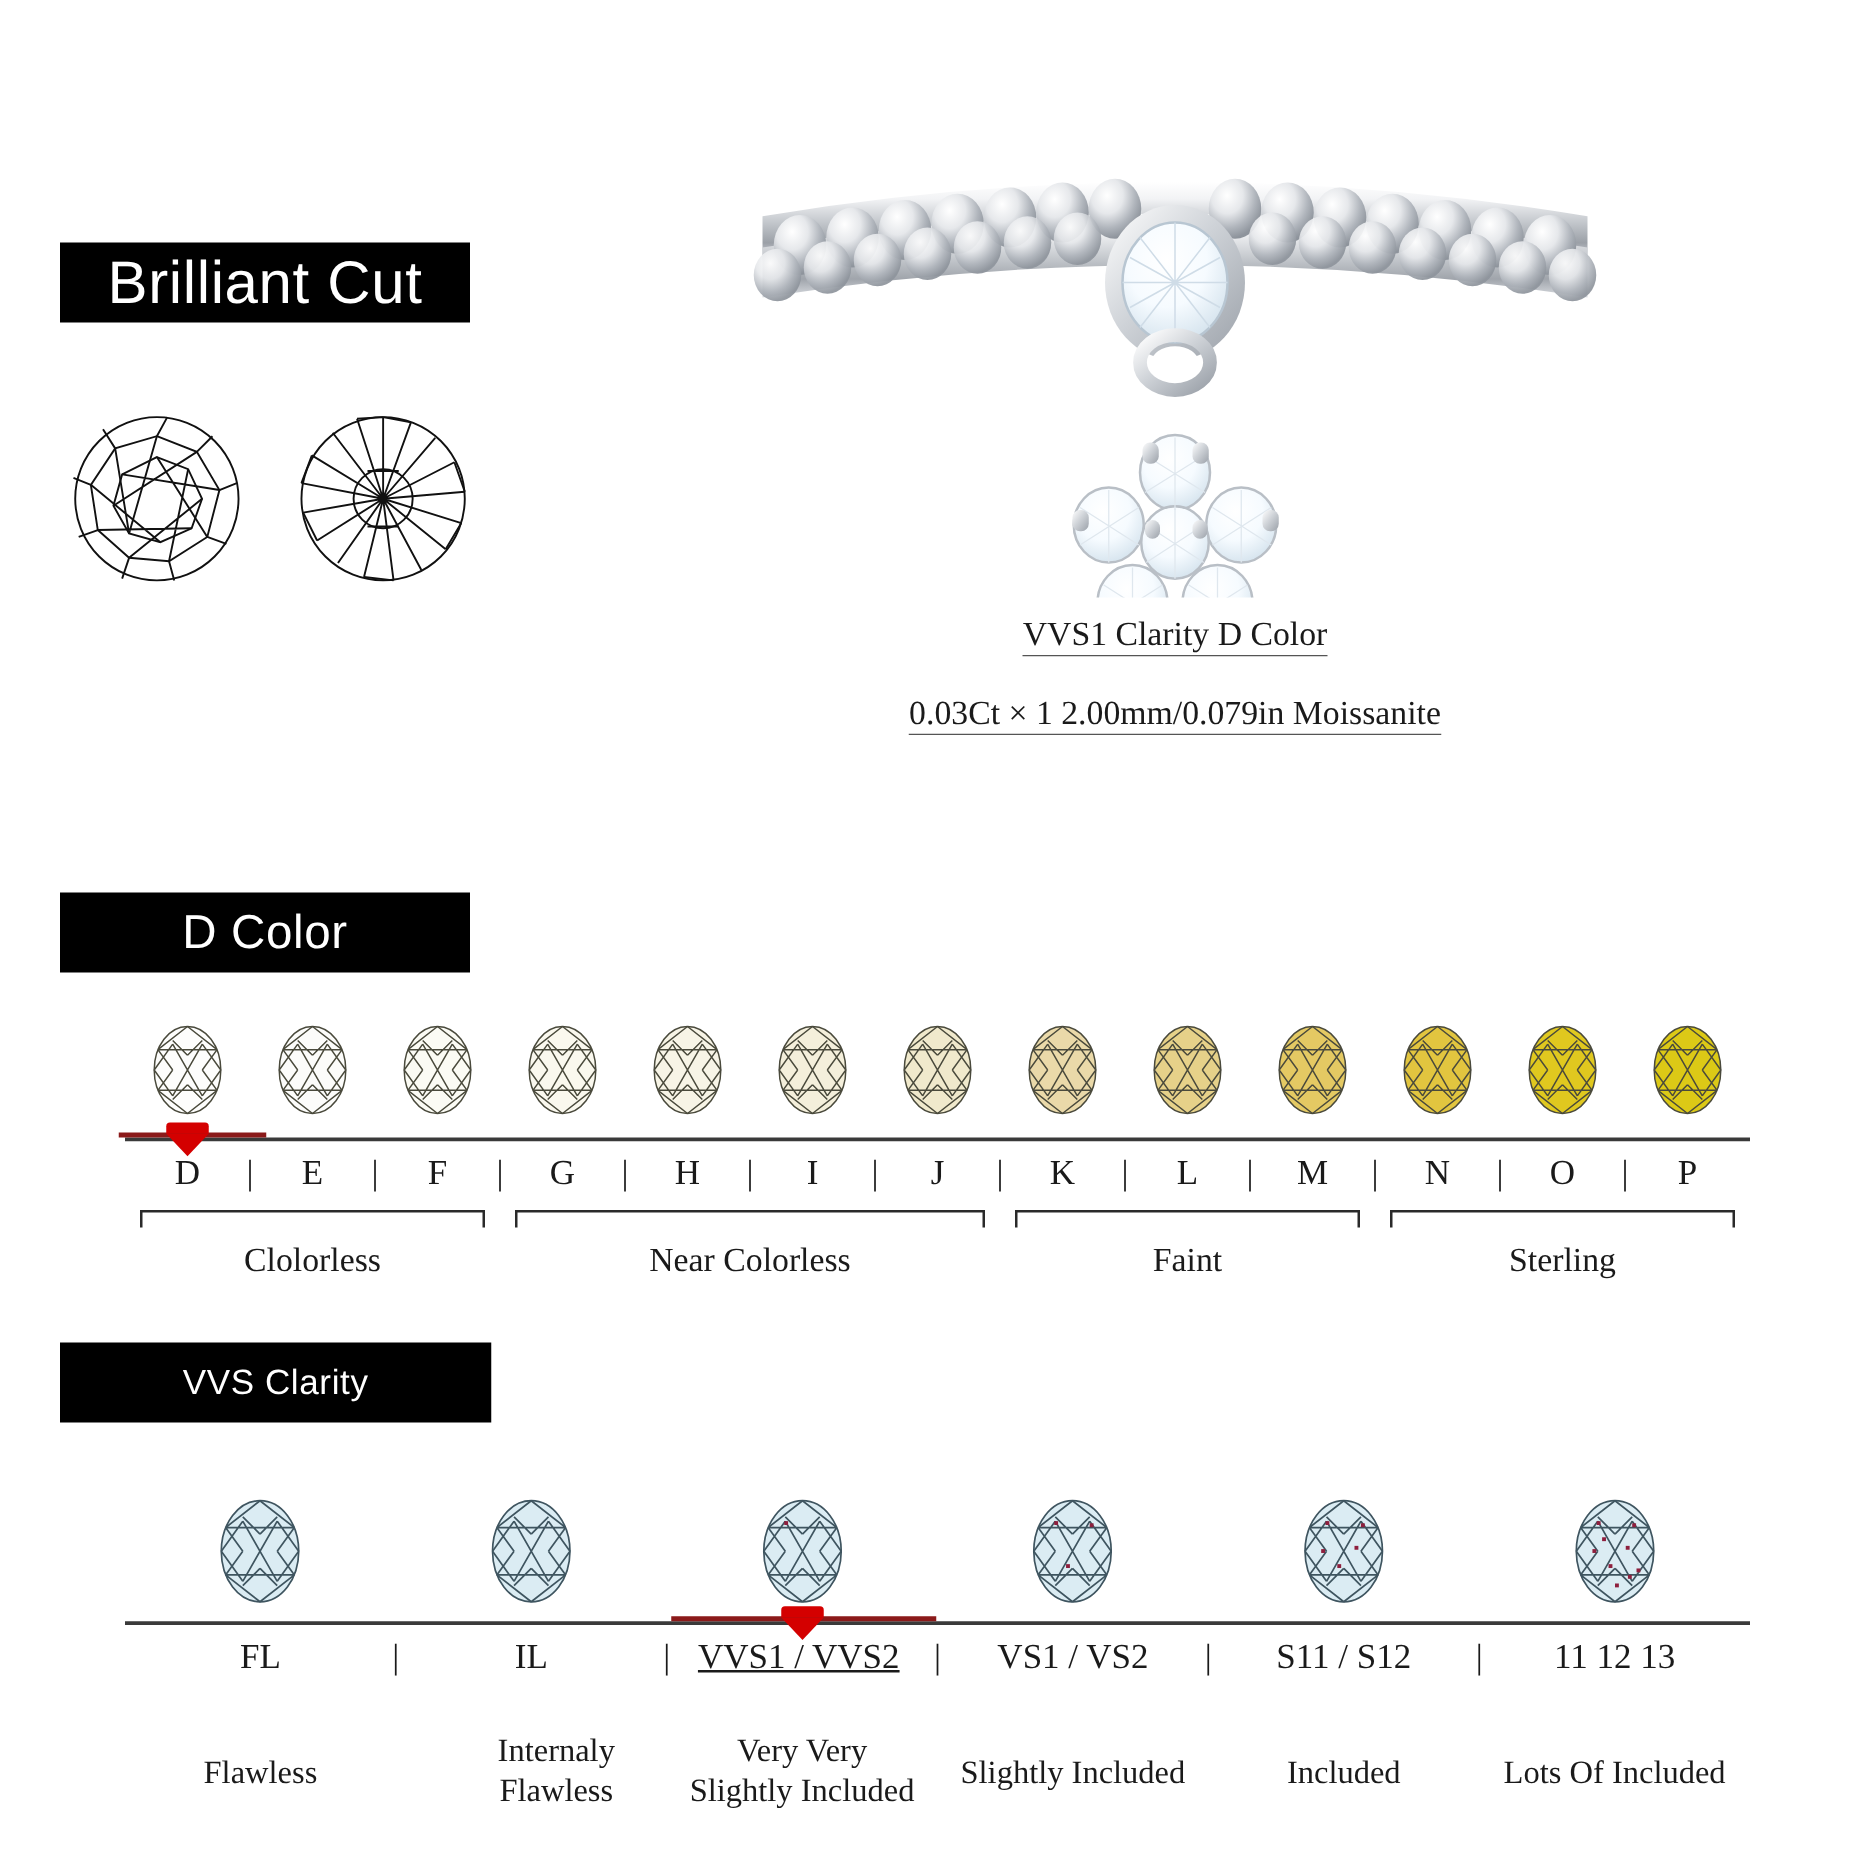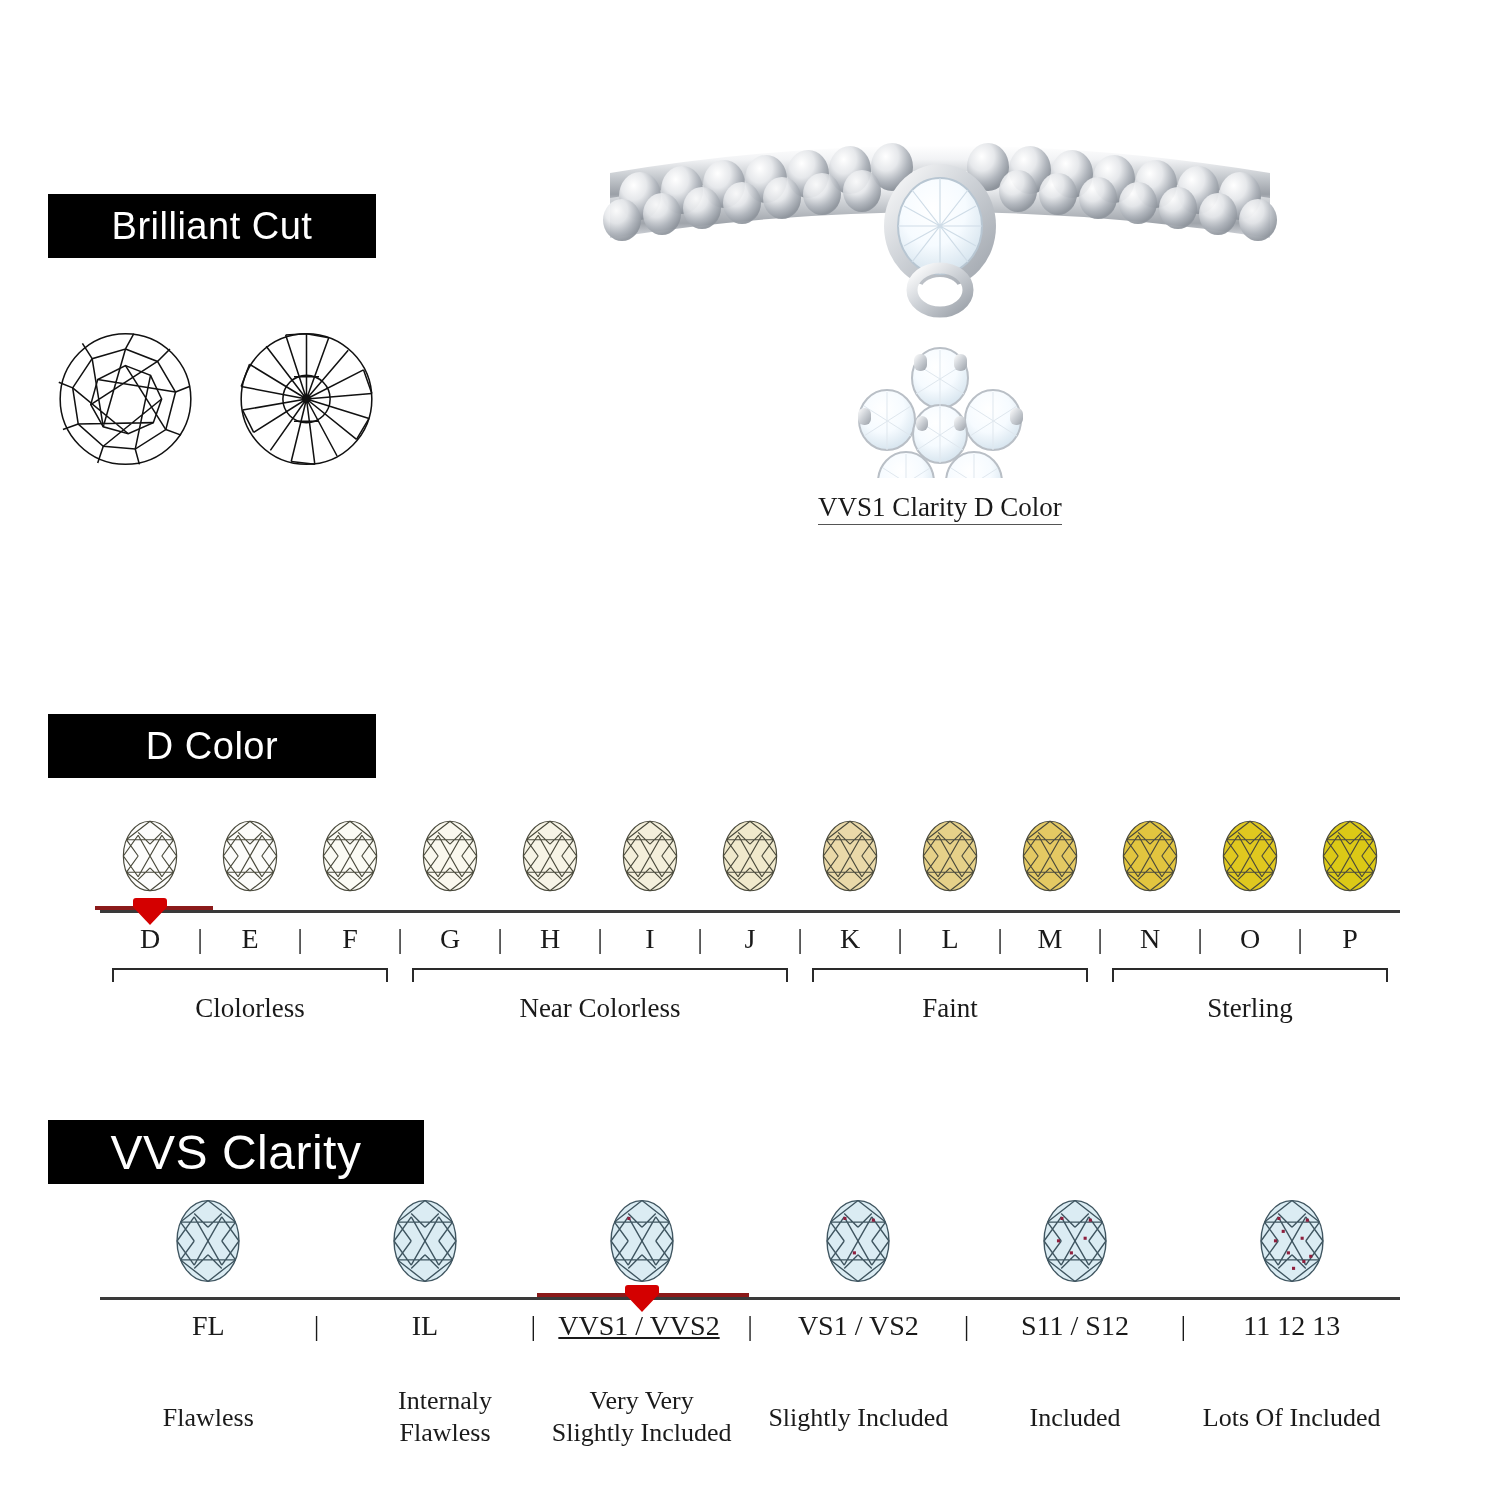--- a/index.html
+++ b/index.html
@@ -21,23 +21,23 @@
     position: absolute;
     background: #000000;
     color: #ffffff;
     display: flex;
     align-items: center;
     justify-content: center;
     font-family: "Liberation Sans", "DejaVu Sans", sans-serif;
     font-weight: 400;
     letter-spacing: 0.5px;
   }
-  #badge-cut     { left: 48px; top: 194px;  width: 328px; height: 64px; font-size: 38px; }
+  #badge-cut     { left: 48px; top: 194px;  width: 328px; height: 64px; font-size: 48px; }
   #badge-color   { left: 48px; top: 714px;  width: 328px; height: 64px; font-size: 38px; }
-  #badge-clarity { left: 48px; top: 1120px; width: 376px; height: 64px; font-size: 48px; }
+  #badge-clarity { left: 48px; top: 1074px; width: 345px; height: 64px; font-size: 28px; }
 
   
   #cut-diagrams {
     position: absolute;
     left: 56px; top: 326px;
     width: 320px; height: 146px;
     display: flex;
     gap: 42px;
   }
   #cut-diagrams svg { display: block; }
@@ -292,20 +292,21 @@
           <rect x="392" y="420" width="13" height="17" rx="6"></rect>
           <rect x="316" y="338" width="12" height="15" rx="6"></rect>
           <rect x="354" y="338" width="12" height="15" rx="6"></rect>
         </g>
       </g>
     </svg>
   </div>
 
   <div id="spec-list">
     <div class="spec-row"><span class="spec-line">VVS1 Clarity D Color</span></div>
+    <div class="spec-row"><span class="spec-line">0.03Ct × 1 2.00mm/0.079in Moissanite</span></div>
   </div>
 
   <div class="badge" id="badge-color">D Color</div>
 
   <div class="gem-row" id="color-gems" style="left: 100px; top: 806px; width: 1300px; height: 100px;">
       <div class="gem-cell" style="width: 100px; height: 100px;">
         <svg width="74" height="96" viewBox="0 0 100 100">
           <g fill="none" stroke="#4a4a3c" stroke-width="1.6">
             <ellipse cx="50" cy="50" rx="36" ry="47" fill="#fdfdfc"></ellipse>
             <path d="M18,28 L82,28 M18,72 L82,72 M50,3 L18,28 M50,3 L82,28 M50,97 L18,72 M50,97 L82,72 M14,50 L34,22 M86,50 L66,22 M14,50 L34,78 M86,50 L66,78 M34,22 L66,78 M66,22 L34,78 M18,28 L34,50 M82,28 L66,50 M18,72 L34,50 M82,72 L66,50 M34,18 L50,34 M66,18 L50,34 M34,82 L50,66 M66,82 L50,66"></path>

